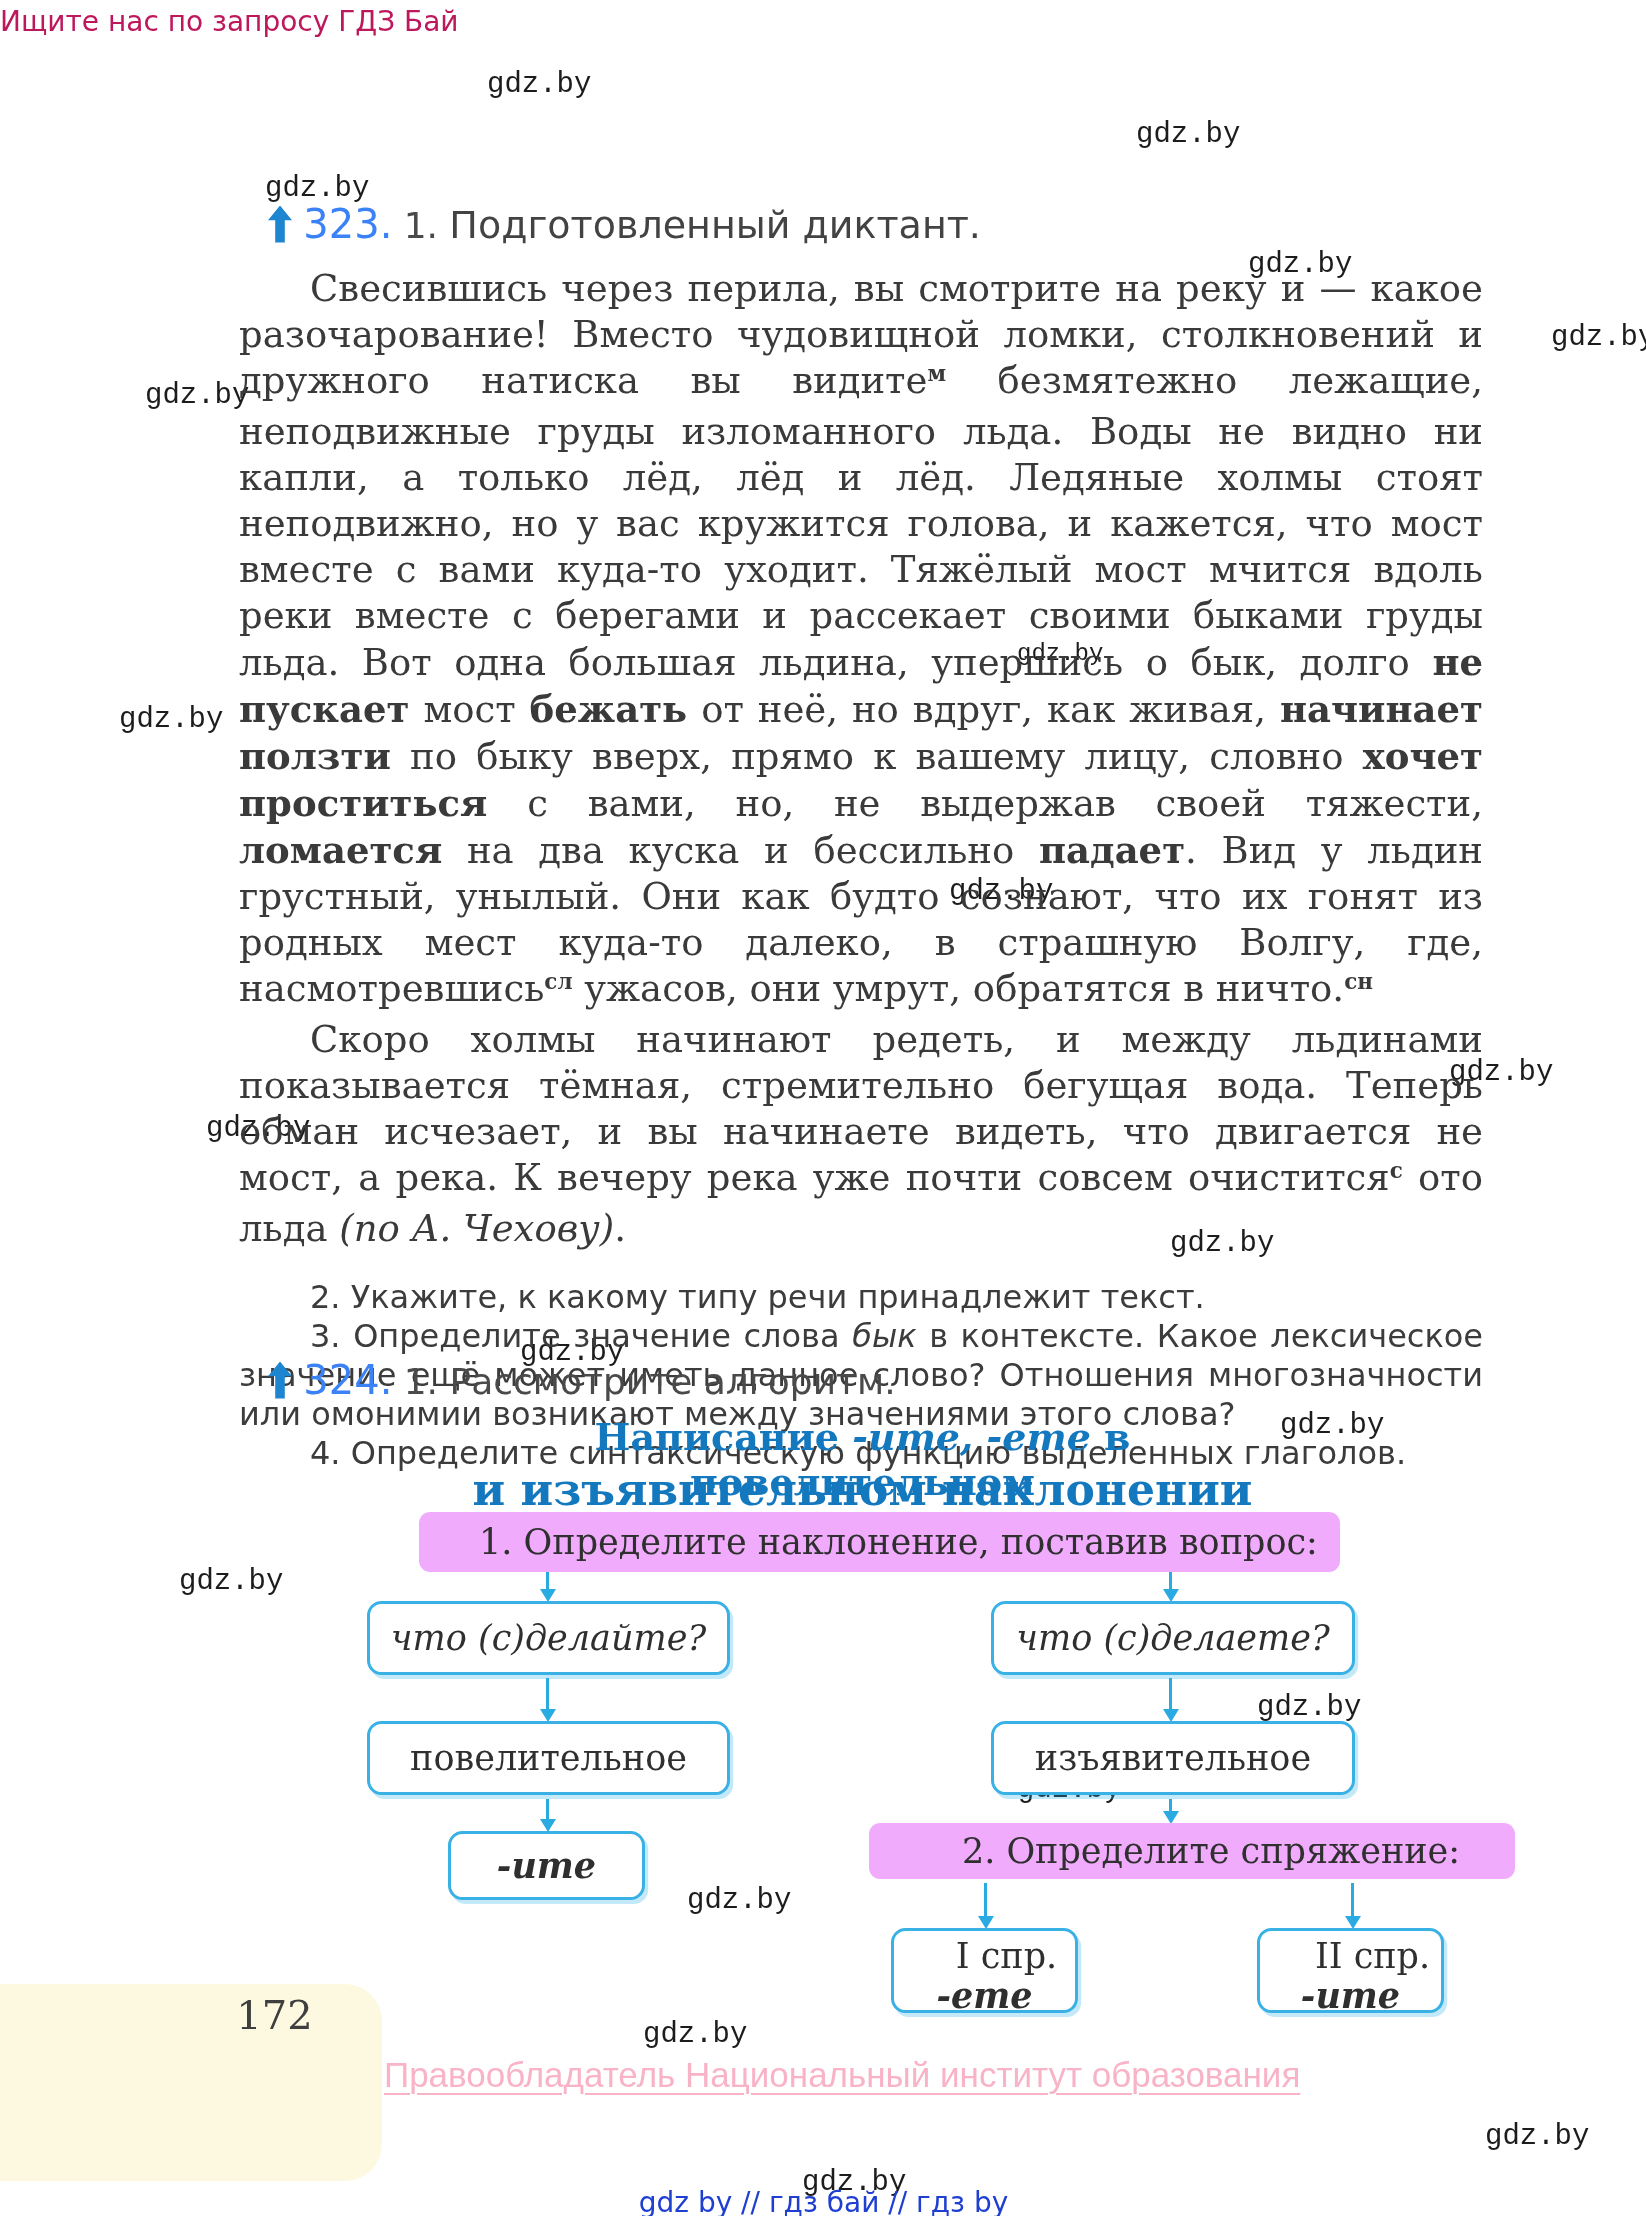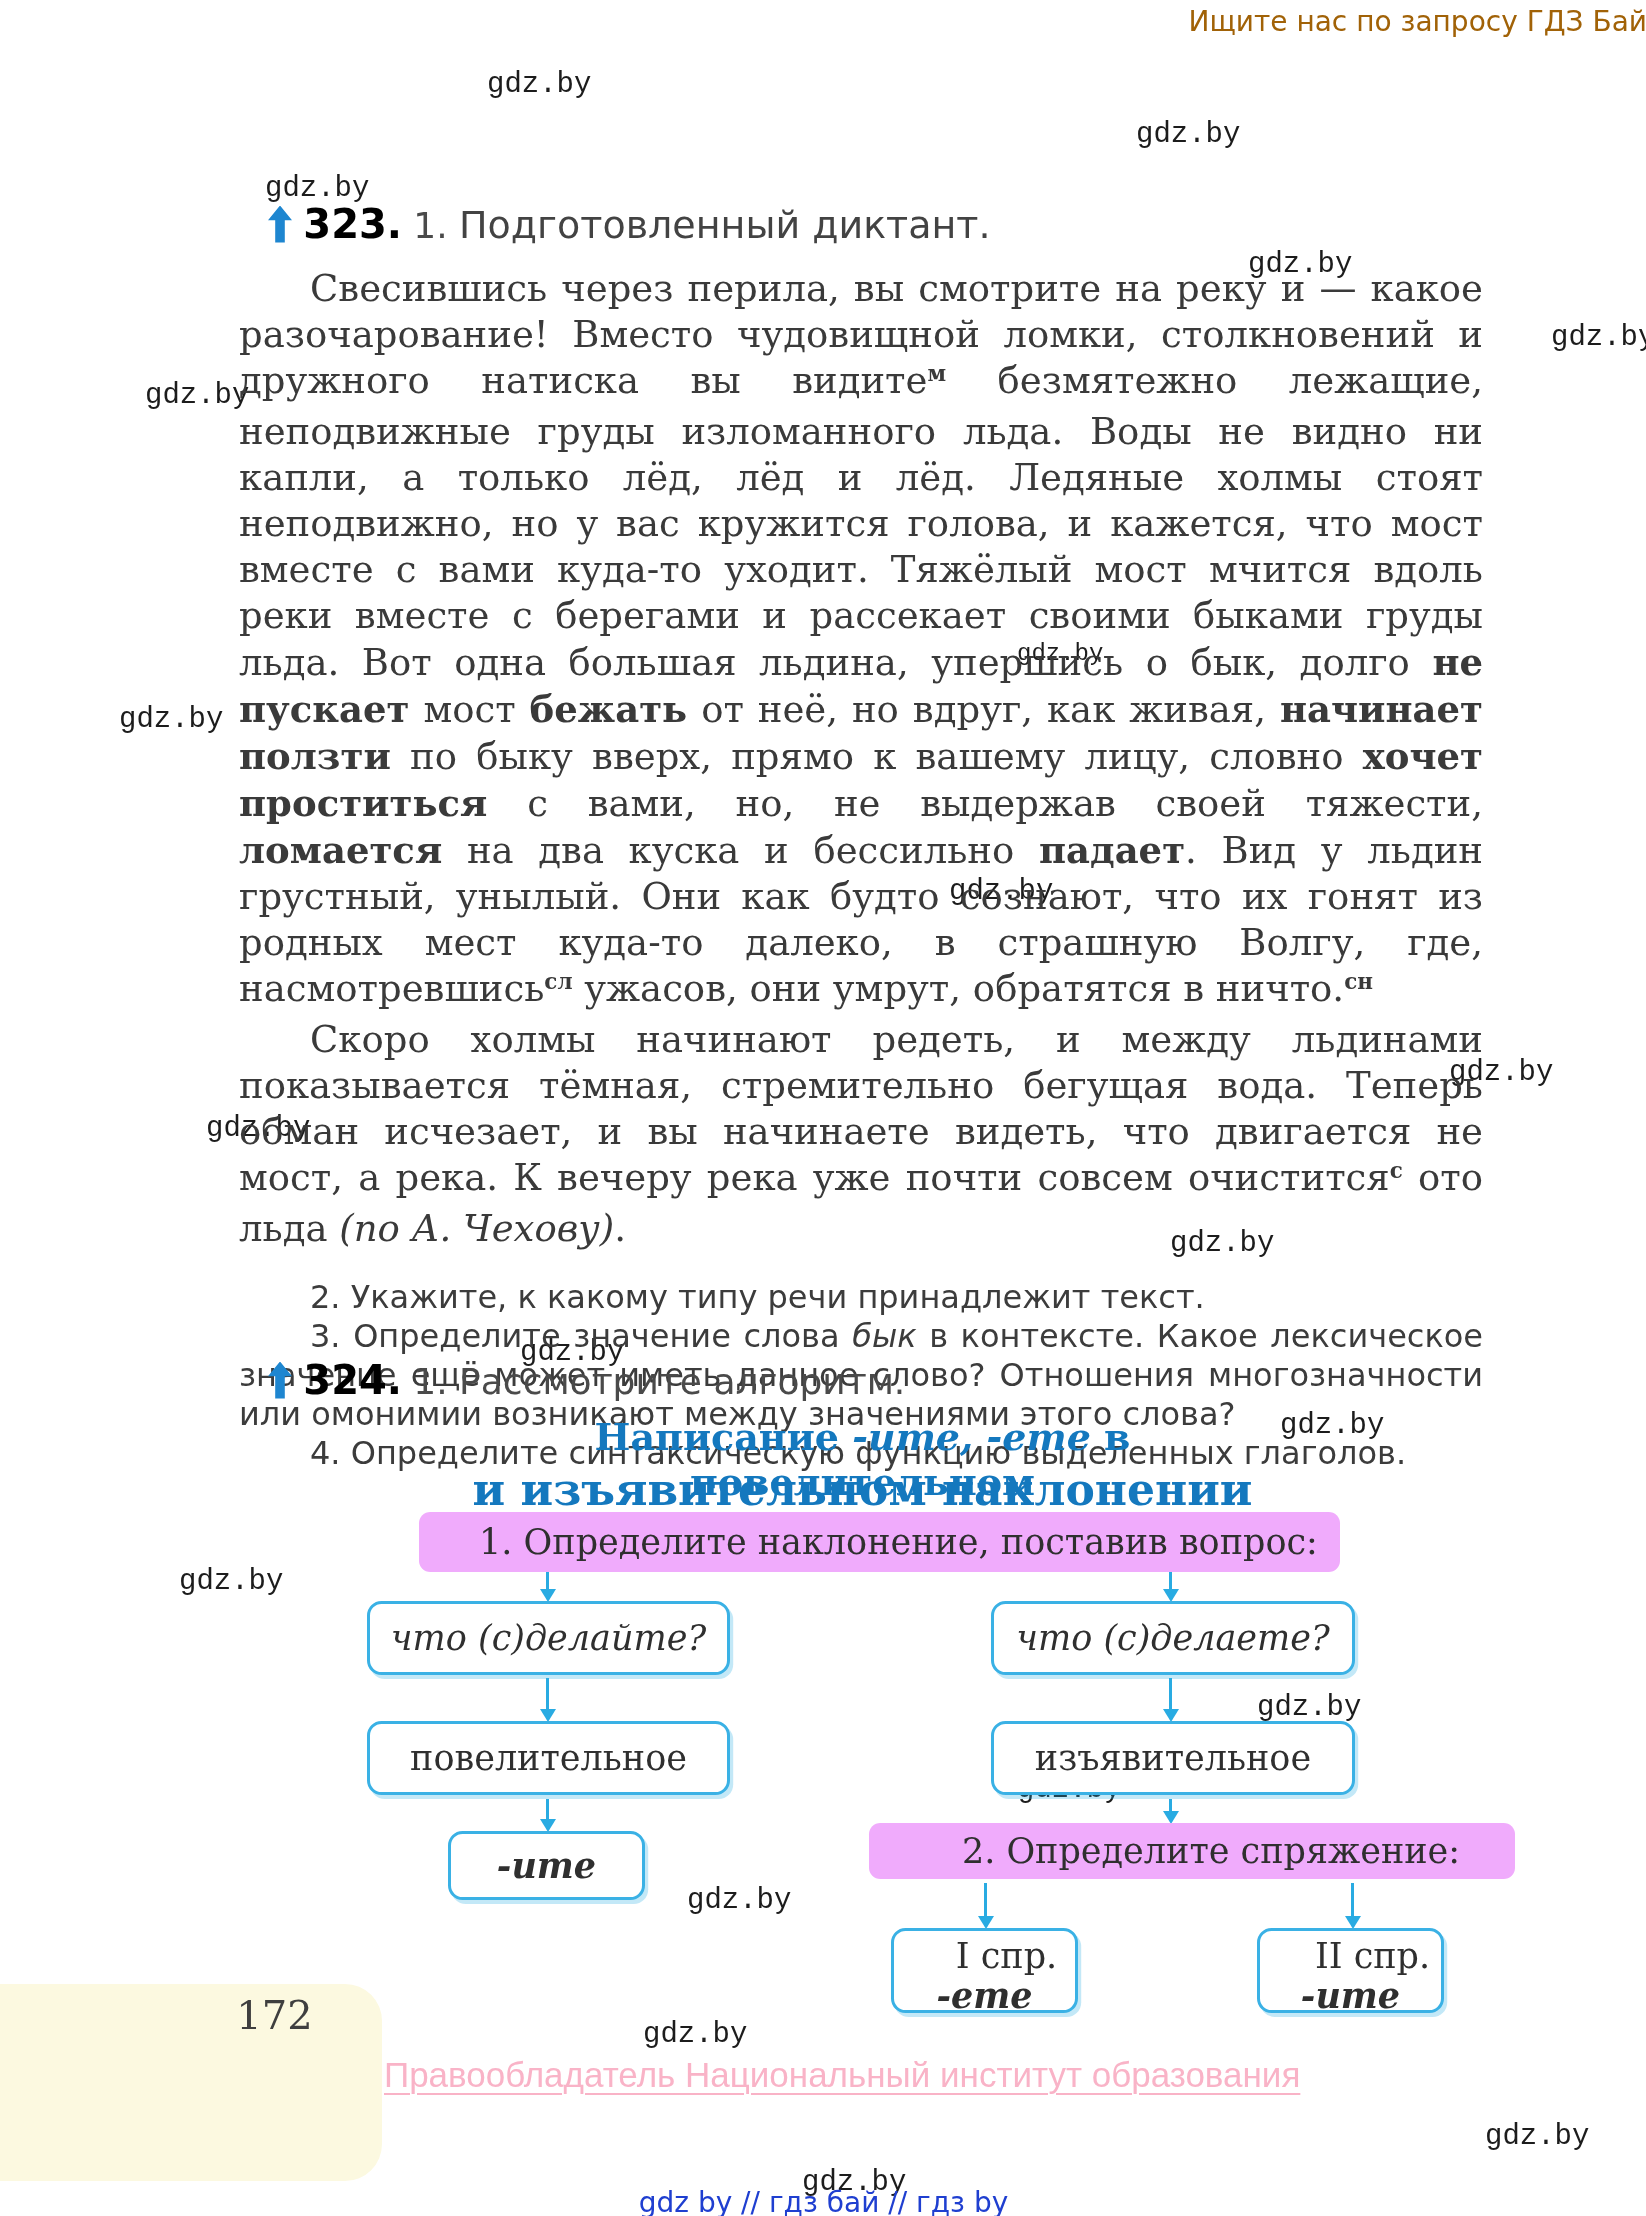--- a/index.html
+++ b/index.html
@@ -6,30 +6,30 @@
   body{width:1647px;height:2216px;position:relative;background:#ffffff;
        font-family:"DejaVu Serif",serif;color:#383838;}
   .abs{position:absolute;}
 
   
   .wm{position:absolute;font-family:Liberation Mono, monospace;color:#1c1c1c;
       font-size:29px;white-space:nowrap;}
   .wm.small{font-size:24px;}
 
   
-  #green-banner{top:4.8px;left:0;width:100%;text-align:right;
-      font-family:"DejaVu Sans",sans-serif;font-size:28px;color:#a16207;}
+  #green-banner{top:4.8px;left:0;width:100%;text-align:left;
+      font-family:"DejaVu Sans",sans-serif;font-size:28px;color:#be185d;}
 
   
   .ex-header{display:flex;align-items:baseline;gap:11.3px;
       font-family:"DejaVu Sans",sans-serif;}
   .up-arrow{display:inline-block;width:24px;height:37px;background:#1e86d0;
       clip-path:polygon(50% 0,100% 40%,70% 40%,70% 100%,30% 100%,30% 40%,0 40%);
       align-self:center;}
-  .ex-num{color:#000000;font-weight:bold;font-size:40px;}
+  .ex-num{color:#3b82f6;font-weight:normal;font-size:40px;}
   .ex-part{color:#4a4a4a;font-size:36px;}
   .ex-title{color:#434343;font-weight:normal;font-size:38px;}
 
   
   #text-block{left:239px;top:266px;width:1244px;}
   .para{margin:0;font-size:37px;line-height:46px;text-align:justify;
       text-indent:71px;color:#3a3a3a;}
   .tasks{margin-top:26px;font-family:"DejaVu Sans",sans-serif;}
   .task{margin:0;font-size:32px;line-height:39px;text-align:justify;
       text-indent:71px;color:#3c3c3c;}

